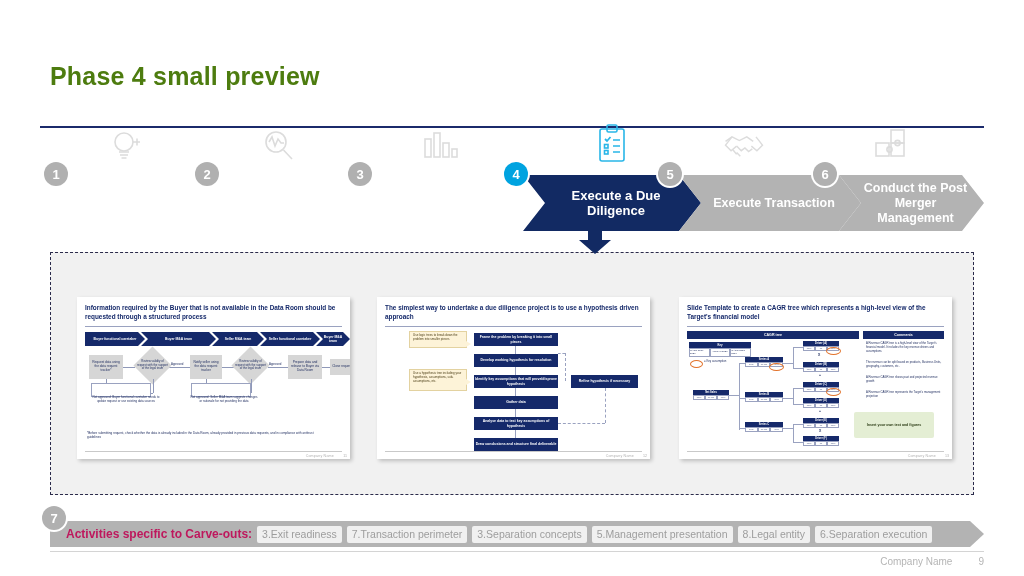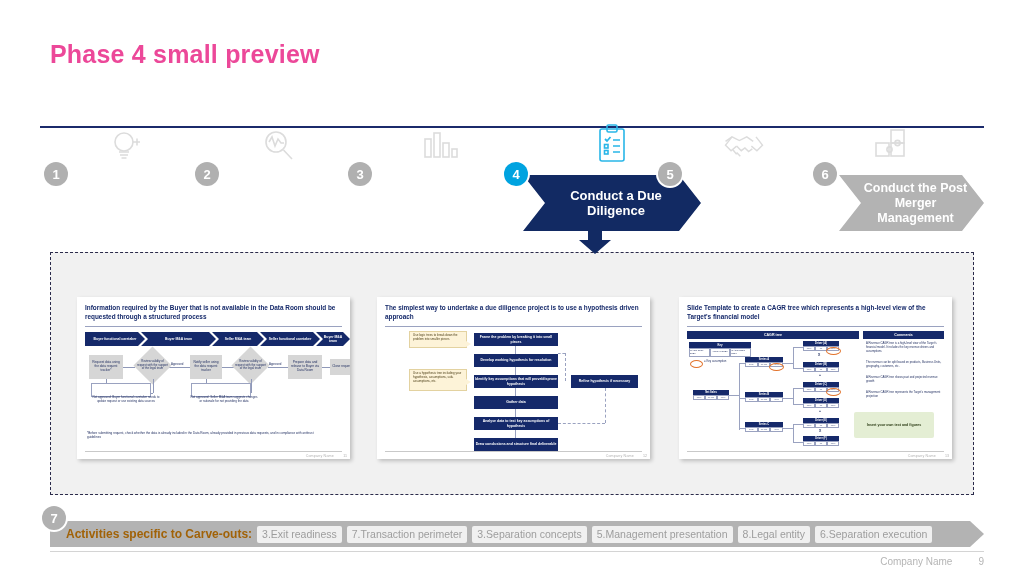--- a/index.html
+++ b/index.html
@@ -7,22 +7,22 @@
     width:1024px;height:576px;
     background:#ffffff;
     font-family:"Liberation Sans",sans-serif;
     overflow:hidden;
     position:relative;
   }
   .slide{position:absolute;inset:0;}
 
   
   .title{
-    position:absolute;left:50px;top:40px;
-    font-size:25px;font-weight:bold;color:#ec4899;letter-spacing:.2px;
+    position:absolute;left:50px;top:62px;
+    font-size:25px;font-weight:bold;color:#4d7c0f;letter-spacing:.2px;
   }
   .title-rule{
     position:absolute;left:40px;top:126px;width:944px;height:0;
     border-top:2px solid #1b2a6b;
   }
 
   
   .chain{position:absolute;left:40px;top:175px;width:944px;height:56px;}
   .step{
     position:absolute;top:0;height:56px;
@@ -212,21 +212,21 @@
   }
   .carve-shape{
     position:absolute;inset:0;background:#b3b3b3;
     clip-path:polygon(0 0,calc(100% - 14px) 0,100% 50%,calc(100% - 14px) 100%,0 100%);
   }
   .carve-inner{
     position:absolute;inset:0;display:flex;align-items:center;
     padding-left:16px;z-index:2;gap:5px;
   }
   .carve-label{
-    color:#a16207;font-size:12px;font-weight:bold;white-space:nowrap;
+    color:#be185d;font-size:12px;font-weight:bold;white-space:nowrap;
   }
   .tag{
     background:#f0f0f0;color:#9d9d9d;font-size:10.5px;
     padding:2.5px 5px;border-radius:2px;white-space:nowrap;
   }
   .badge7{
     position:absolute;left:42px;top:506px;z-index:4;
     width:24px;height:24px;border-radius:50%;
     background:#b0b0b0;color:#fff;font-size:13px;font-weight:bold;
     display:flex;align-items:center;justify-content:center;
@@ -275,34 +275,38 @@
       <svg width="44" height="40" viewBox="0 0 44 40" fill="none" stroke="#dcdcdc" stroke-width="1.6">
         <rect x="8" y="12" width="6" height="18"></rect>
         <rect x="17" y="6" width="6" height="24"></rect>
         <rect x="26" y="16" width="6" height="14"></rect>
         <rect x="35" y="22" width="5" height="8"></rect>
       </svg>
     </div>
 
     <div class="step mid active" style="left:483px;width:178px;">
       <div class="shape"></div>
-      <div class="slabel">Conduct a Due Diligence</div>
+      <div class="slabel">Execute a Due Diligence</div>
     </div>
     <div class="badge on" style="left:464px;top:-13px;">4</div>
     <div class="stepicon" style="left:548px;top:-50px;">
       <svg width="40" height="42" viewBox="0 0 40 42" fill="none" stroke="#29b6e8" stroke-width="1.6">
         <rect x="8" y="6" width="24" height="32" rx="2"></rect>
         <rect x="15" y="2" width="10" height="7" rx="1.5"></rect>
         <path d="M13 16l2 2 3.5-4" stroke-width="1.8"></path>
         <path d="M21 17h7M21 23h7M21 29h7"></path>
         <rect x="12.5" y="21.5" width="3.5" height="3.5"></rect>
         <rect x="12.5" y="27.5" width="3.5" height="3.5"></rect>
       </svg>
     </div>
 
+    <div class="step mid" style="left:639px;width:182px;">
+      <div class="shape"></div>
+      <div class="slabel">Execute Transaction</div>
+    </div>
     <div class="badge" style="left:618px;top:-13px;">5</div>
     <div class="stepicon" style="left:680px;top:-48px;">
       <svg width="52" height="40" viewBox="0 0 52 40" fill="none" stroke="#dcdcdc" stroke-width="1.6">
         <path d="M6 14l7-5 8 4 8-4 7 5"></path>
         <path d="M13 9l-7 9 6 6 6-5"></path>
         <path d="M39 9l7 9-6 6-6-5"></path>
         <path d="M18 19l5 5 4-3 4 4 4-3"></path>
         <path d="M14 23l4 5M18 26l4 4"></path>
       </svg>
     </div>

